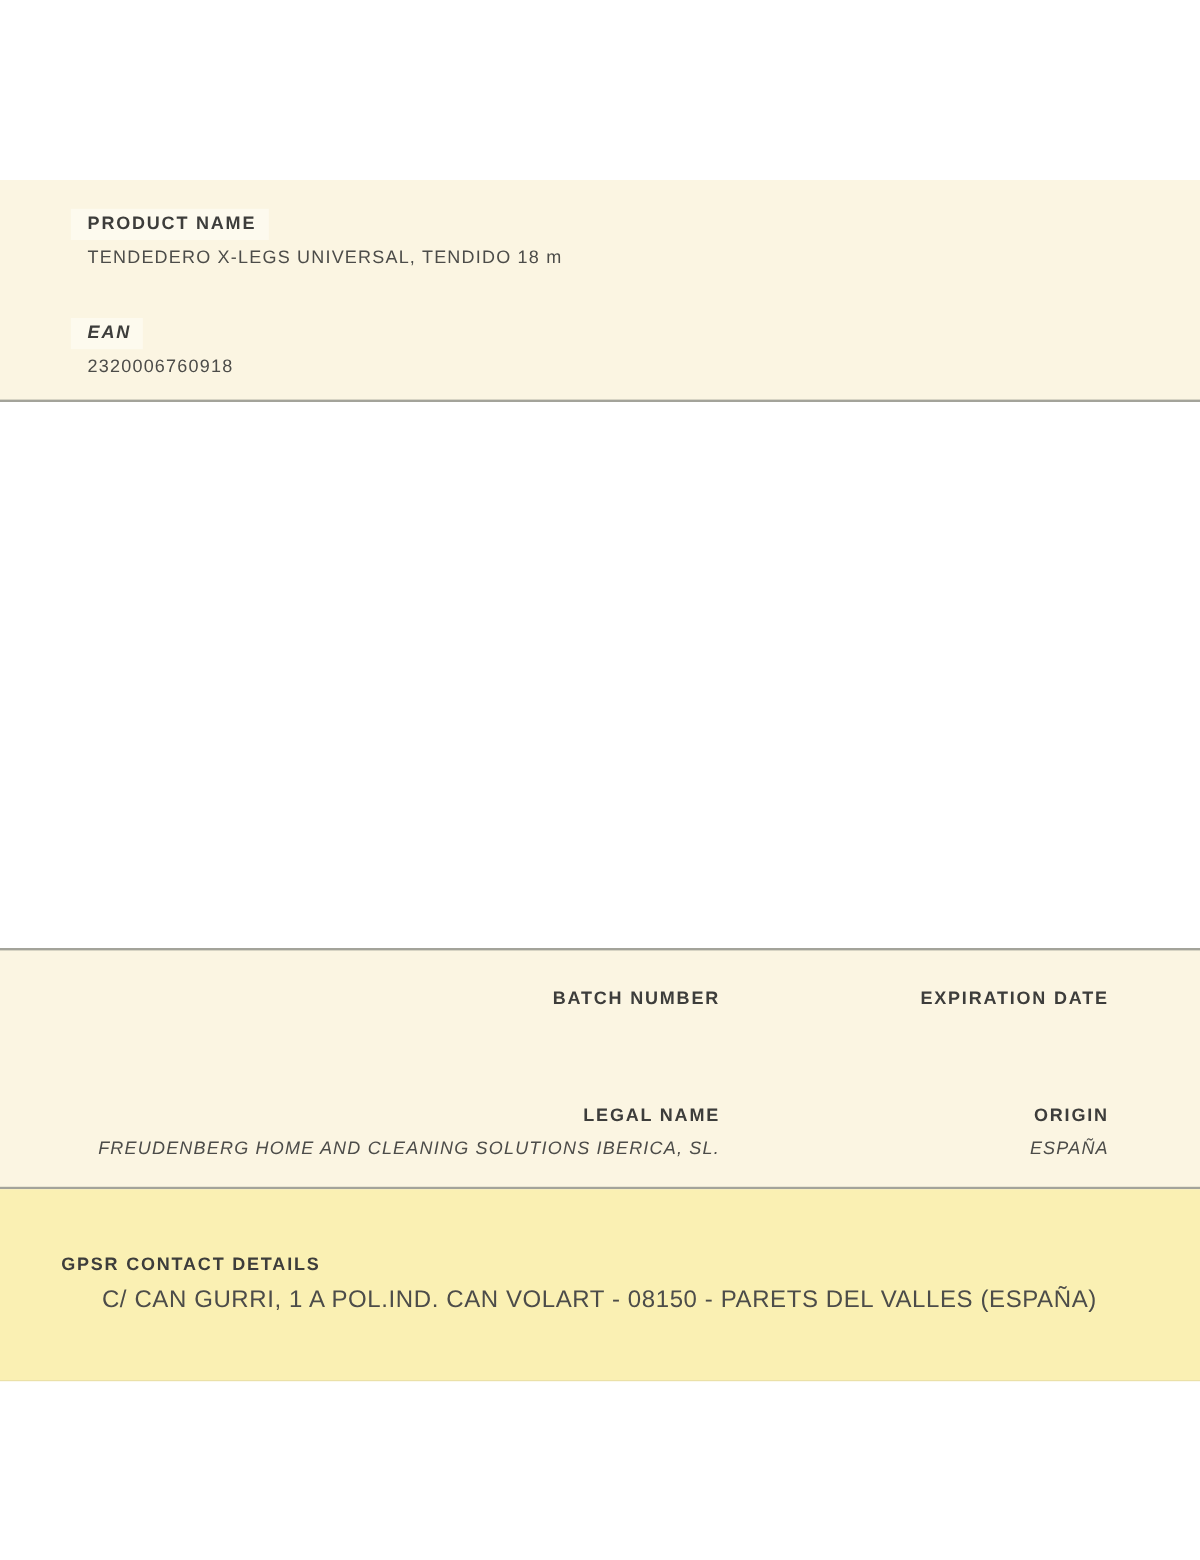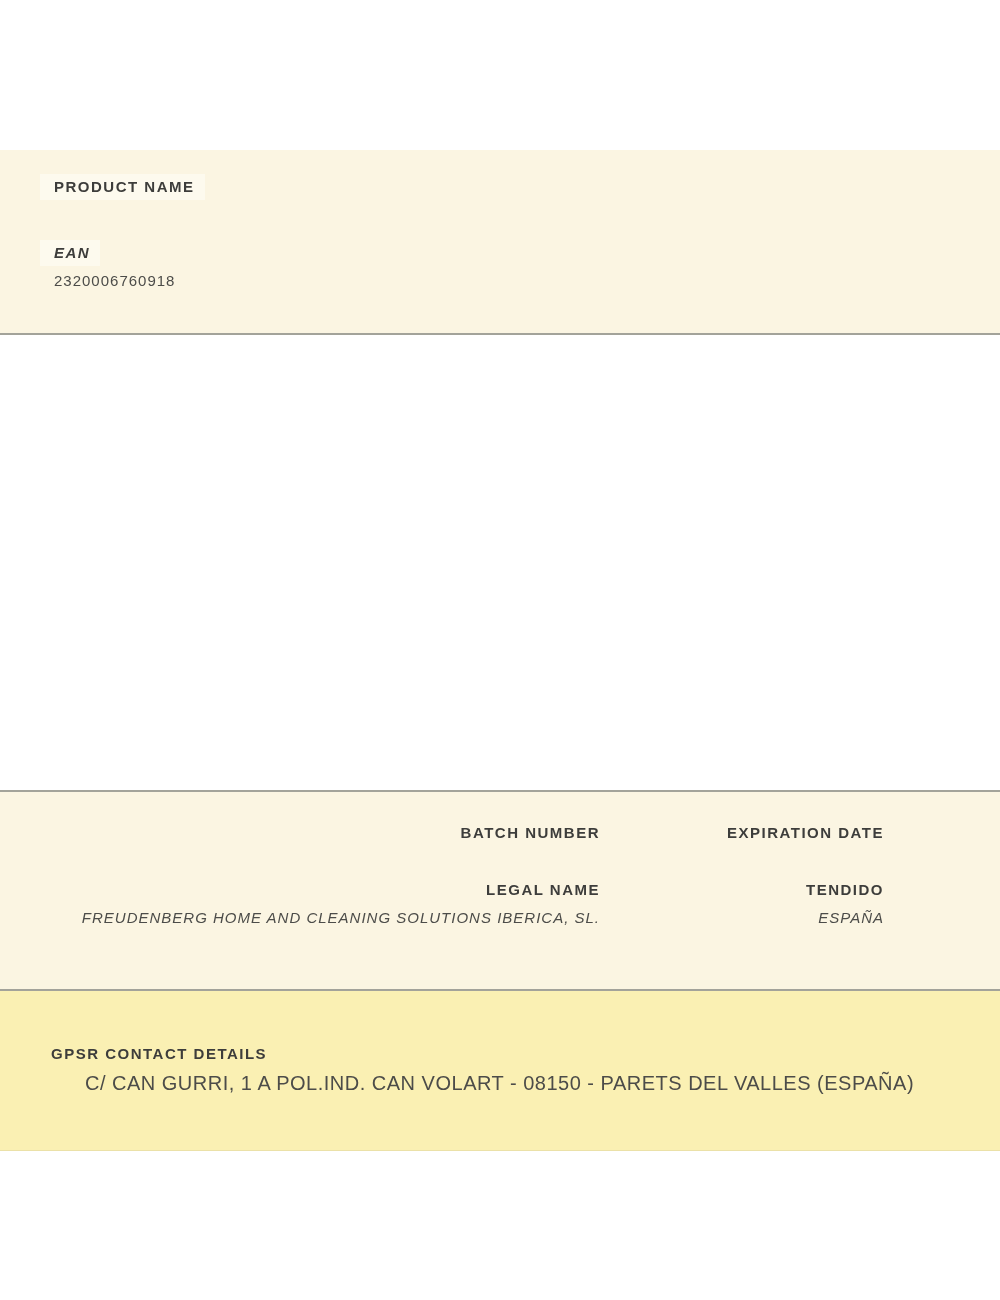--- a/index.html
+++ b/index.html
@@ -39,21 +39,21 @@
     letter-spacing: 1px;
     line-height: 20px;
     color: var(--value-text);
   }
 
   
   .product-panel {
     top: 150px;
     height: 185px;
     border-bottom: 2px solid var(--divider);
-    padding: 24px 51px 0 54px;
+    padding: 24px 51px 0 73px;
   }
   .product-panel .label {
     width: fit-content;
     background: var(--label-highlight);
     padding: 3px 10px 3px 14px;
     margin-left: -14px;
   }
   .product-panel .value { margin-top: 5px; }
   .product-panel .field-ean .label { margin-top: 40px; font-style: italic; }
 
@@ -64,23 +64,23 @@
     border-top: 2px solid var(--divider);
     border-bottom: 2px solid var(--divider);
   }
   .details-panel .col {
     position: absolute;
     top: 0;
     padding-top: 31px;
     text-align: right;
   }
   .details-panel .col-left  { left: 0;     width: 600px; }
-  .details-panel .col-right { left: 484px; width: 400px; }
+  .details-panel .col-right { left: 524px; width: 400px; }
   .details-panel .value-empty { height: 0; overflow: hidden; }
-  .details-panel .label-row2 { margin-top: 29px; }
+  .details-panel .label-row2 { margin-top: 69px; }
   .details-panel .value { margin-top: 8px; font-style: italic; }
 
   
   .contact-panel {
     top: 991px;
     height: 160px;
     background: var(--contact-bg);
     padding: 53px 52px 0 51px;
     border-bottom: 1px solid rgba(0,0,0,0.06);
   }
@@ -94,38 +94,39 @@
   }
 </style>
 </head>
 <body>
 
 <div>
 
   <section class="panel product-panel">
     <div class="field">
       <div class="label">PRODUCT NAME</div>
+      <div class="value">TENDEDERO X-LEGS UNIVERSAL, TENDIDO 18 m</div>
     </div>
     <div class="field field-ean">
       <div class="label">EAN</div>
       <div class="value">2320006760918</div>
     </div>
   </section>
 
   <section class="panel details-panel">
     <div class="col col-left">
       <div class="label">BATCH NUMBER</div>
       <div class="value value-empty"></div>
       <div class="label label-row2">LEGAL NAME</div>
       <div class="value">FREUDENBERG HOME AND CLEANING SOLUTIONS IBERICA, SL.</div>
     </div>
     <div class="col col-right">
       <div class="label">EXPIRATION DATE</div>
       <div class="value value-empty"></div>
-      <div class="label label-row2">TENDIDO</div>
+      <div class="label label-row2">ORIGIN</div>
       <div class="value">ESPAÑA</div>
     </div>
   </section>
 
   <section class="panel contact-panel">
     <div class="label">GPSR CONTACT DETAILS</div>
     <div class="contact-line">C/ CAN GURRI, 1 A POL.IND. CAN VOLART - 08150 - PARETS DEL VALLES (ESPAÑA)</div>
   </section>
 
 </div>

